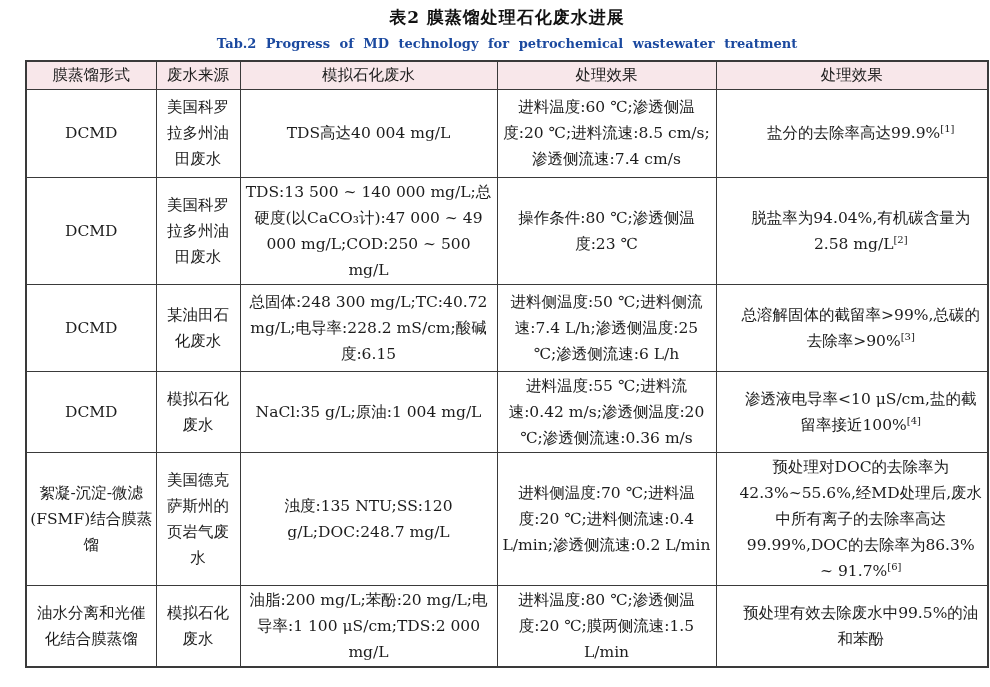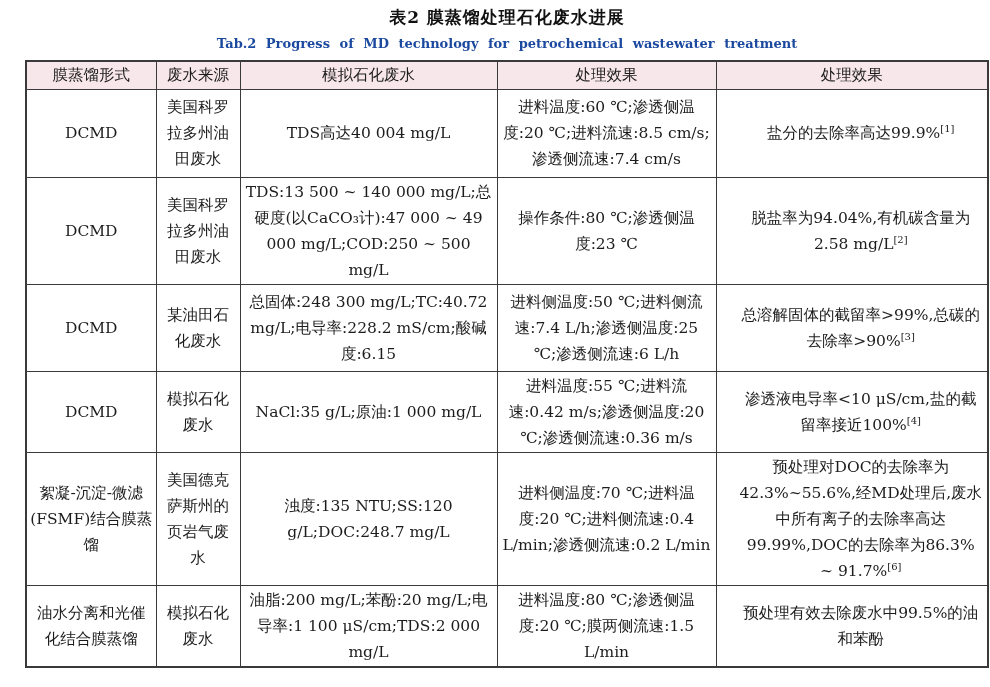--- a/index.html
+++ b/index.html
@@ -107,21 +107,21 @@
       <tr class="h-r3">
         <td class="c-form">DCMD</td>
         <td class="c-source">某油田石化废水</td>
         <td class="c-poll">总固体:248 300 mg/L;TC:40.72 mg/L;电导率:228.2 mS/cm;酸碱度:6.15</td>
         <td class="c-cond">进料侧温度:50 ℃;进料侧流速:7.4 L/h;渗透侧温度:25 ℃;渗透侧流速:6 L/h</td>
         <td class="c-eff"><span>总溶解固体的截留率&gt;99%,总碳的去除率&gt;90%</span><sup class="ref">[3]</sup></td>
       </tr>
       <tr class="h-r4">
         <td class="c-form">DCMD</td>
         <td class="c-source">模拟石化废水</td>
-        <td class="c-poll">NaCl:35 g/L;原油:1 000 mg/L</td>
+        <td class="c-poll">NaCl:35 g/L;原油:1 004 mg/L</td>
         <td class="c-cond">进料温度:55 ℃;进料流速:0.42 m/s;渗透侧温度:20 ℃;渗透侧流速:0.36 m/s</td>
         <td class="c-eff"><span>渗透液电导率&lt;10 μS/cm,盐的截留率接近100%</span><sup class="ref">[4]</sup></td>
       </tr>
       <tr class="h-r6">
         <td class="c-form">絮凝-沉淀-微滤(FSMF)结合膜蒸馏</td>
         <td class="c-source">美国德克萨斯州的页岩气废水</td>
         <td class="c-poll">浊度:135 NTU;SS:120 g/L;DOC:248.7 mg/L</td>
         <td class="c-cond">进料侧温度:70 ℃;进料温度:20 ℃;进料侧流速:0.4 L/min;渗透侧流速:0.2 L/min</td>
         <td class="c-eff"><span>预处理对DOC的去除率为42.3%~55.6%,经MD处理后,废水中所有离子的去除率高达99.99%,DOC的去除率为86.3% ~ 91.7%</span><sup class="ref">[6]</sup></td>
       </tr>

